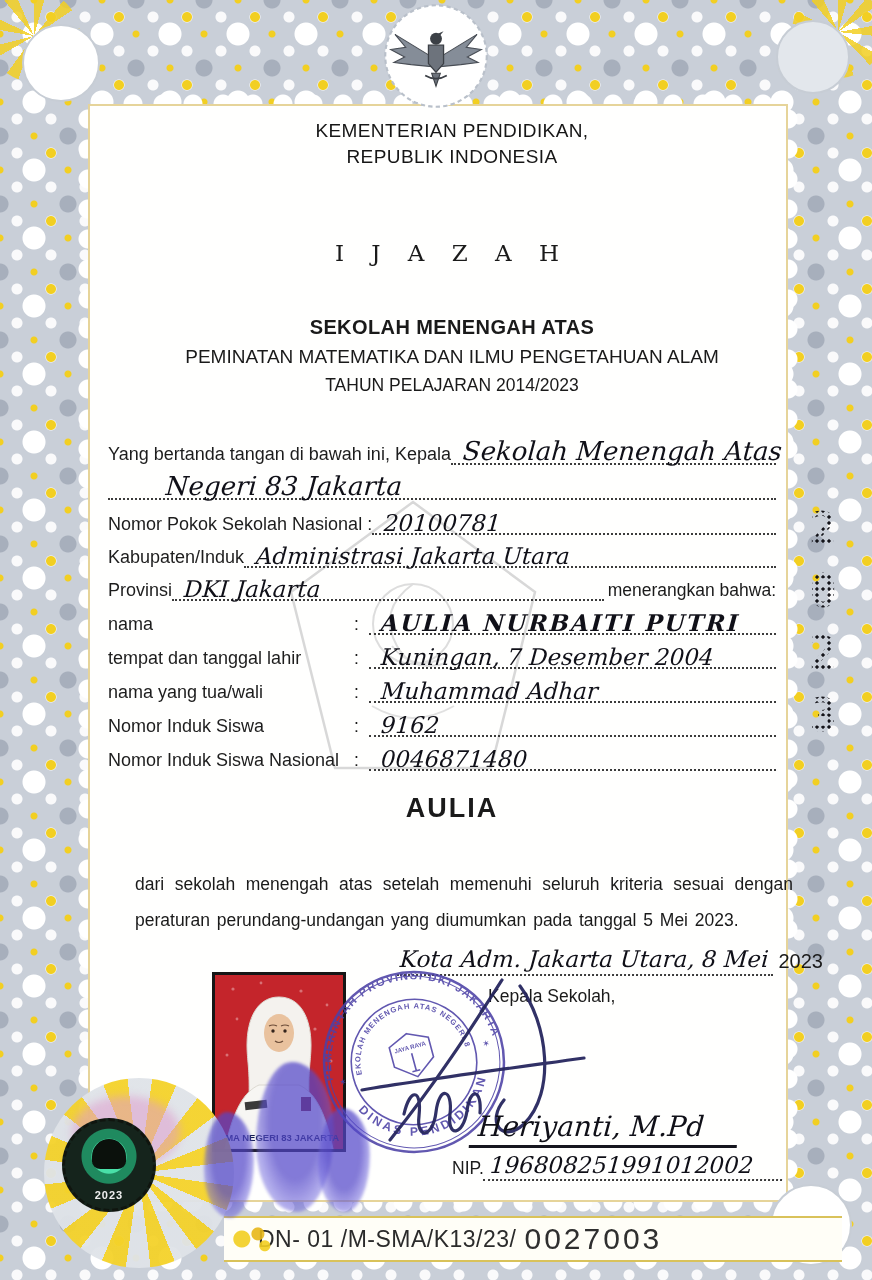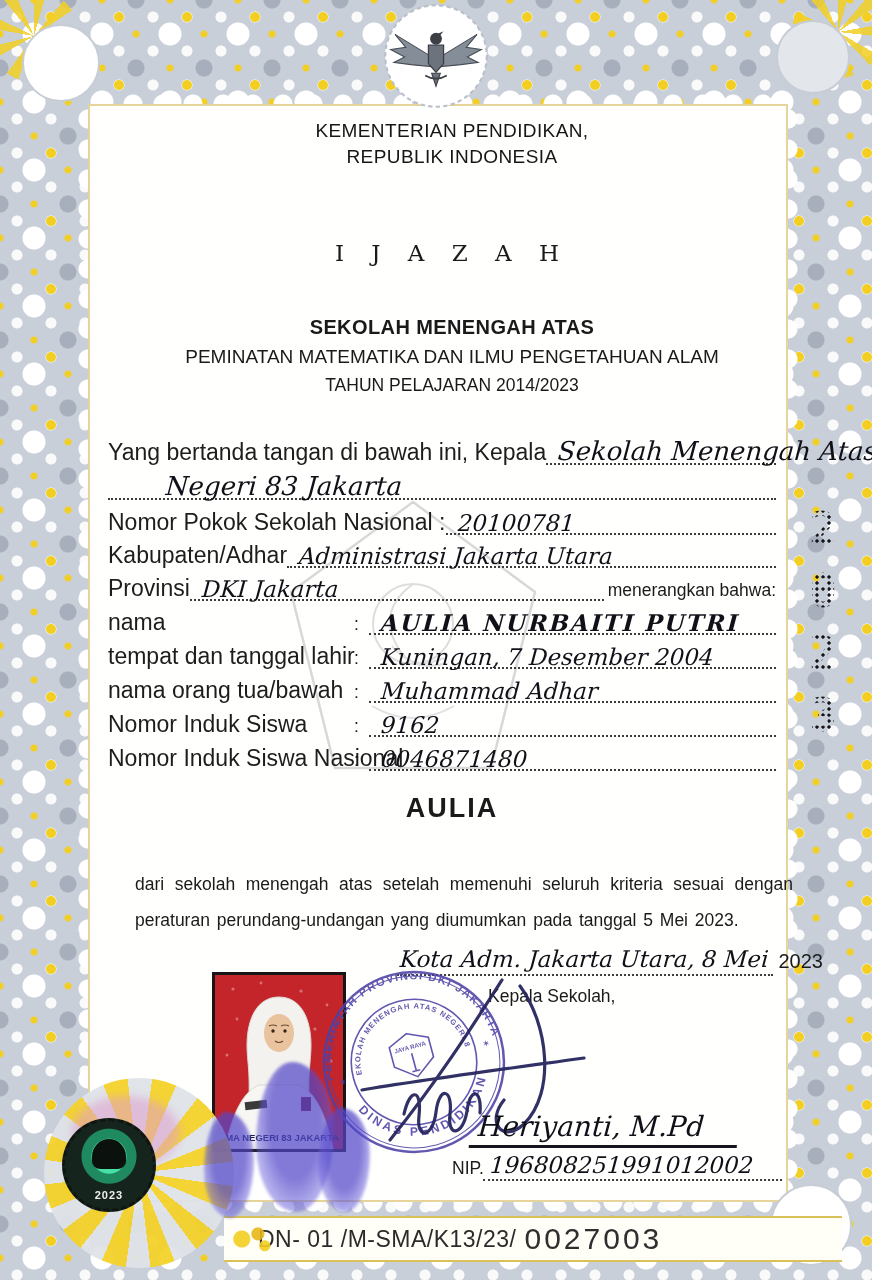--- a/index.html
+++ b/index.html
@@ -50,21 +50,21 @@
   .title{top:240px;font-family:"DejaVu Serif",serif;font-weight:400;font-size:23px;letter-spacing:10px;}
   .level{top:316px;font-size:20px;font-weight:700;letter-spacing:.4px;}
   .program{top:346px;font-size:19px;}
   .ayear{top:375px;font-size:17.5px;}
   .lulus{top:793px;font-size:27px;font-weight:700;letter-spacing:2px;}
 
   
   .form{position:absolute;left:108px;right:96px;top:430px;z-index:6;}
   .row{display:flex;align-items:flex-end;height:35px;}
   .row.st{height:34px;justify-content:flex-end;}
-  .lbl{font-size:23px;white-space:nowrap;line-height:1.1;color:#1d1d1d;}
+  .lbl{font-size:18px;white-space:nowrap;line-height:1.1;color:#1d1d1d;}
   .lbl-col{width:244px;flex:none;}
   .colon{font-size:17.5px;margin:0 10px 0 2px;}
   .fill{flex:1;border-bottom:2px dotted #3c3c3c;position:relative;height:100%;}
   .hand{font-family:"DejaVu Serif",serif;font-style:italic;color:#101018;transform:skewX(-4deg);
         display:inline-block;white-space:nowrap;}
   .fill .hand{position:absolute;left:12px;bottom:-3px;font-size:23px;}
   .fill .hand.big{font-size:26px;}
   .fill .hand.caps{font-weight:700;letter-spacing:2px;font-size:23px;}
   .suffix{font-size:17.5px;white-space:nowrap;margin-left:4px;}
 
@@ -189,21 +189,21 @@
         <span class="hand big" style="left:58px">Negeri 83 Jakarta</span>
       </span>
     </div>
     <div class="row">
       <span class="lbl">Nomor Pokok Sekolah Nasional :</span>
       <span class="fill">
         <span class="hand">20100781</span>
       </span>
     </div>
     <div class="row" style="height:33px">
-      <span class="lbl">Kabupaten/Adhar</span>
+      <span class="lbl">Kabupaten/Induk</span>
       <span class="fill">
         <span class="hand">Administrasi Jakarta Utara</span>
       </span>
     </div>
     <div class="row" style="height:33px">
       <span class="lbl">Provinsi</span>
       <span class="fill">
         <span class="hand">DKI Jakarta</span>
       </span>
       <span class="suffix">menerangkan bahwa:</span>
@@ -217,21 +217,21 @@
       </span>
     </div>
     <div class="row st">
       <span class="lbl lbl-col">tempat dan tanggal lahir</span>
       <span class="colon">:</span>
       <span class="fill">
         <span class="hand">Kuningan, 7 Desember 2004</span>
       </span>
     </div>
     <div class="row st">
-      <span class="lbl lbl-col">nama orang tua/bawah</span>
+      <span class="lbl lbl-col">nama yang tua/wali</span>
       <span class="colon">:</span>
       <span class="fill">
         <span class="hand">Muhammad Adhar</span>
       </span>
     </div>
     <div class="row st">
       <span class="lbl lbl-col">Nomor Induk Siswa</span>
       <span class="colon">:</span>
       <span class="fill">
         <span class="hand">9162</span>

